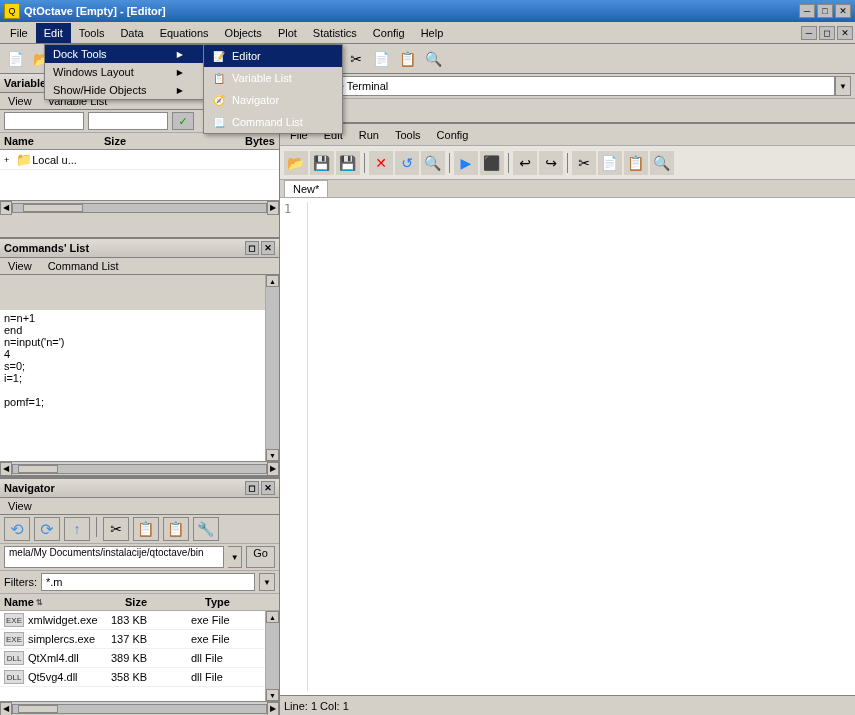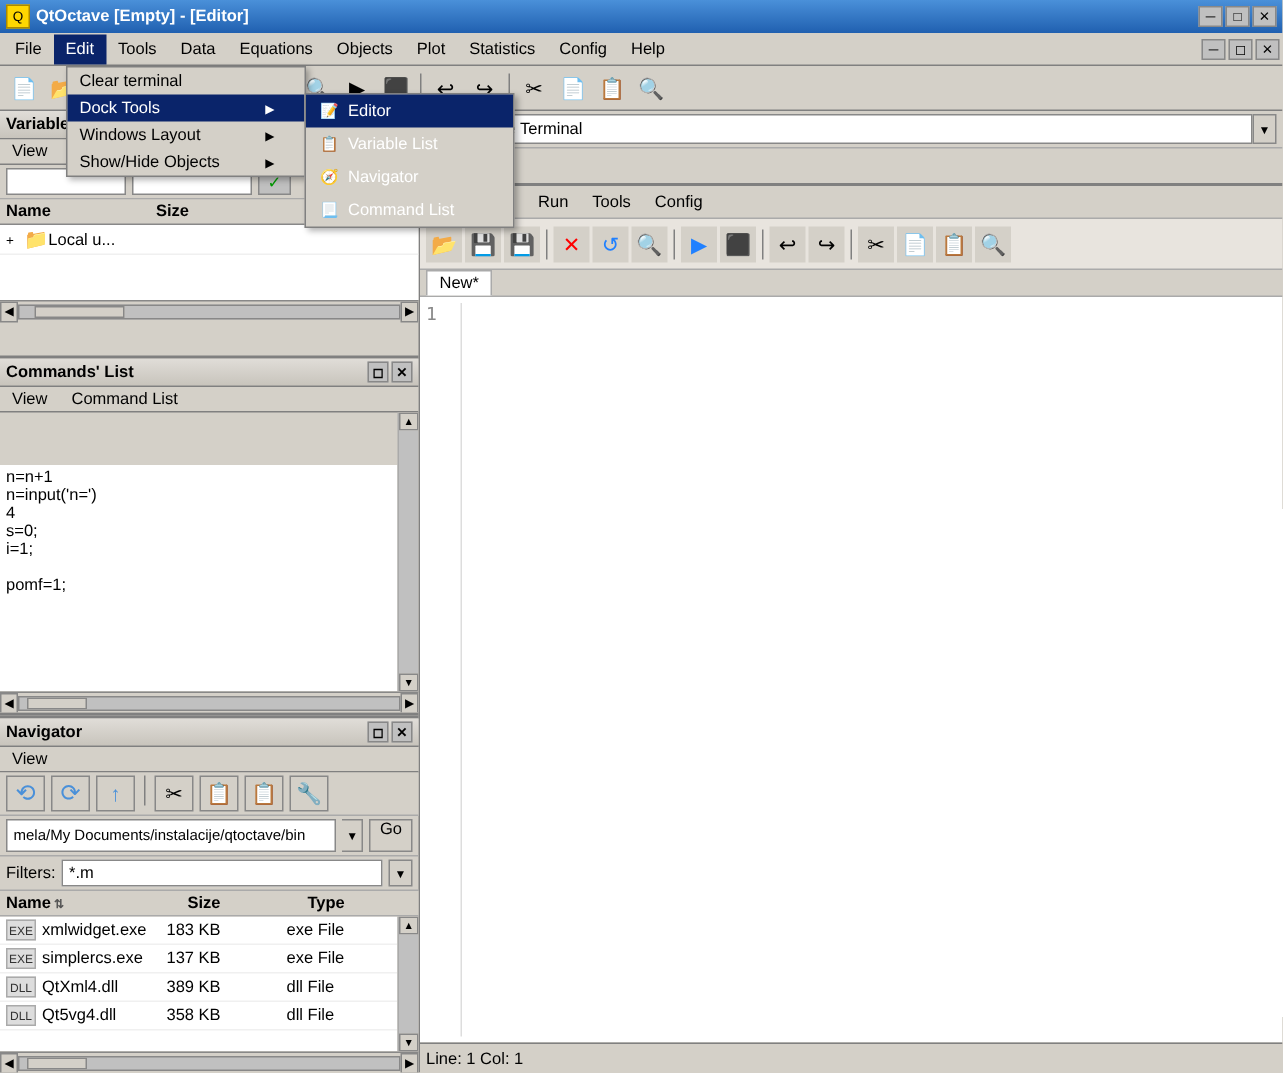--- a/index.html
+++ b/index.html
@@ -259,21 +259,21 @@
       align-items: center;
       gap: 4px;
     }
     .submenu-item.active { background: #0a246a; color: white; }
     .submenu-icon { width: 16px; height: 16px; display: inline-flex; align-items: center; justify-content: center; font-size: 10px; }
 
     
     .navigator-panel { height: 210px; border-top: 2px solid #808080; display: flex; flex-direction: column; }
     .nav-toolbar { padding: 2px 4px; display: flex; gap: 4px; border-bottom: 1px solid #aaa; background: #d4d0c8; }
     .nav-btn { width: 26px; height: 24px; border: 1px solid #888; background: #d4d0c8; display: flex; align-items: center; justify-content: center; cursor: pointer; font-size: 14px; }
-    .nav-path { flex: 1; height: 22px; border: 1px solid #888; background: white; padding: 0 4px; font-size: 10px; display: flex; align-items: center; }
+    .nav-path { flex: 1; height: 22px; border: 1px solid #888; background: white; padding: 0 4px; font-size: 10px; display: flex; }
     .nav-go { height: 22px; padding: 0 6px; border: 1px solid #888; background: #d4d0c8; cursor: pointer; font-size: 11px; }
     .nav-filter { display: flex; align-items: center; gap: 4px; padding: 2px 4px; border-bottom: 1px solid #aaa; }
     .filter-label { font-size: 11px; }
     .filter-input { flex: 1; height: 18px; border: 1px solid #888; background: white; padding: 0 4px; font-size: 11px; }
     .filter-dropdown { width: 16px; height: 18px; border-left: none; border: 1px solid #888; background: #d4d0c8; font-size: 8px; display: flex; align-items: center; justify-content: center; cursor: pointer; }
 
     .nav-table-header { display: flex; padding: 2px 4px; background: #d4d0c8; border-bottom: 1px solid #aaa; }
     .nav-th { font-size: 11px; font-weight: bold; }
     .nav-th-name { flex: 1; display: flex; align-items: center; gap: 2px; }
     .nav-th-size { width: 80px; }
@@ -319,23 +319,20 @@
   <div class="menu-bar-controls">
     <div class="title-btn">─</div>
     <div class="title-btn">◻</div>
     <div class="title-btn close">✕</div>
   </div>
 </div>
 
 <div style="position: absolute; top: 44px; left: 44px; z-index: 200;">
 
   <div class="dropdown-menu" style="width: 160px;">
-    <div class="dropdown-item">
-      <span>Clear terminal</span>
-    </div>
     <div class="dropdown-item highlighted" style="position: relative;">
       <span>Dock Tools</span>
       <span class="dropdown-arrow">▶</span>
 
       <div class="submenu" style="top: -1px;">
         <div class="submenu-item active">
           <span class="submenu-icon">📝</span>
           <span>Editor</span>
         </div>
         <div class="submenu-item">
@@ -438,20 +435,21 @@
           <div class="panel-ctrl-btn">✕</div>
         </div>
       </div>
       <div class="panel-sub-menu">
         <span class="sub-menu-item">View</span>
         <span class="sub-menu-item">Command List</span>
       </div>
       <div style="display: flex; flex: 1; overflow: hidden;">
         <div class="commands-body" style="flex:1;">
           <div>n=n+1</div>
+          <div>end</div>
           <div>n=input('n=')</div>
           <div>4</div>
           <div>s=0;</div>
           <div>i=1;</div>
           <div>&nbsp;</div>
           <div>pomf=1;</div>
         </div>
         <div style="width: 14px; background: #d4d0c8; border-left: 1px solid #aaa; display: flex; flex-direction: column;">
           <div style="height: 12px; background: #d4d0c8; border: 1px solid #888; display: flex; align-items: center; justify-content: center; font-size: 7px; cursor:pointer;">▲</div>
           <div style="flex:1; background: #c0c0c0;"></div>

